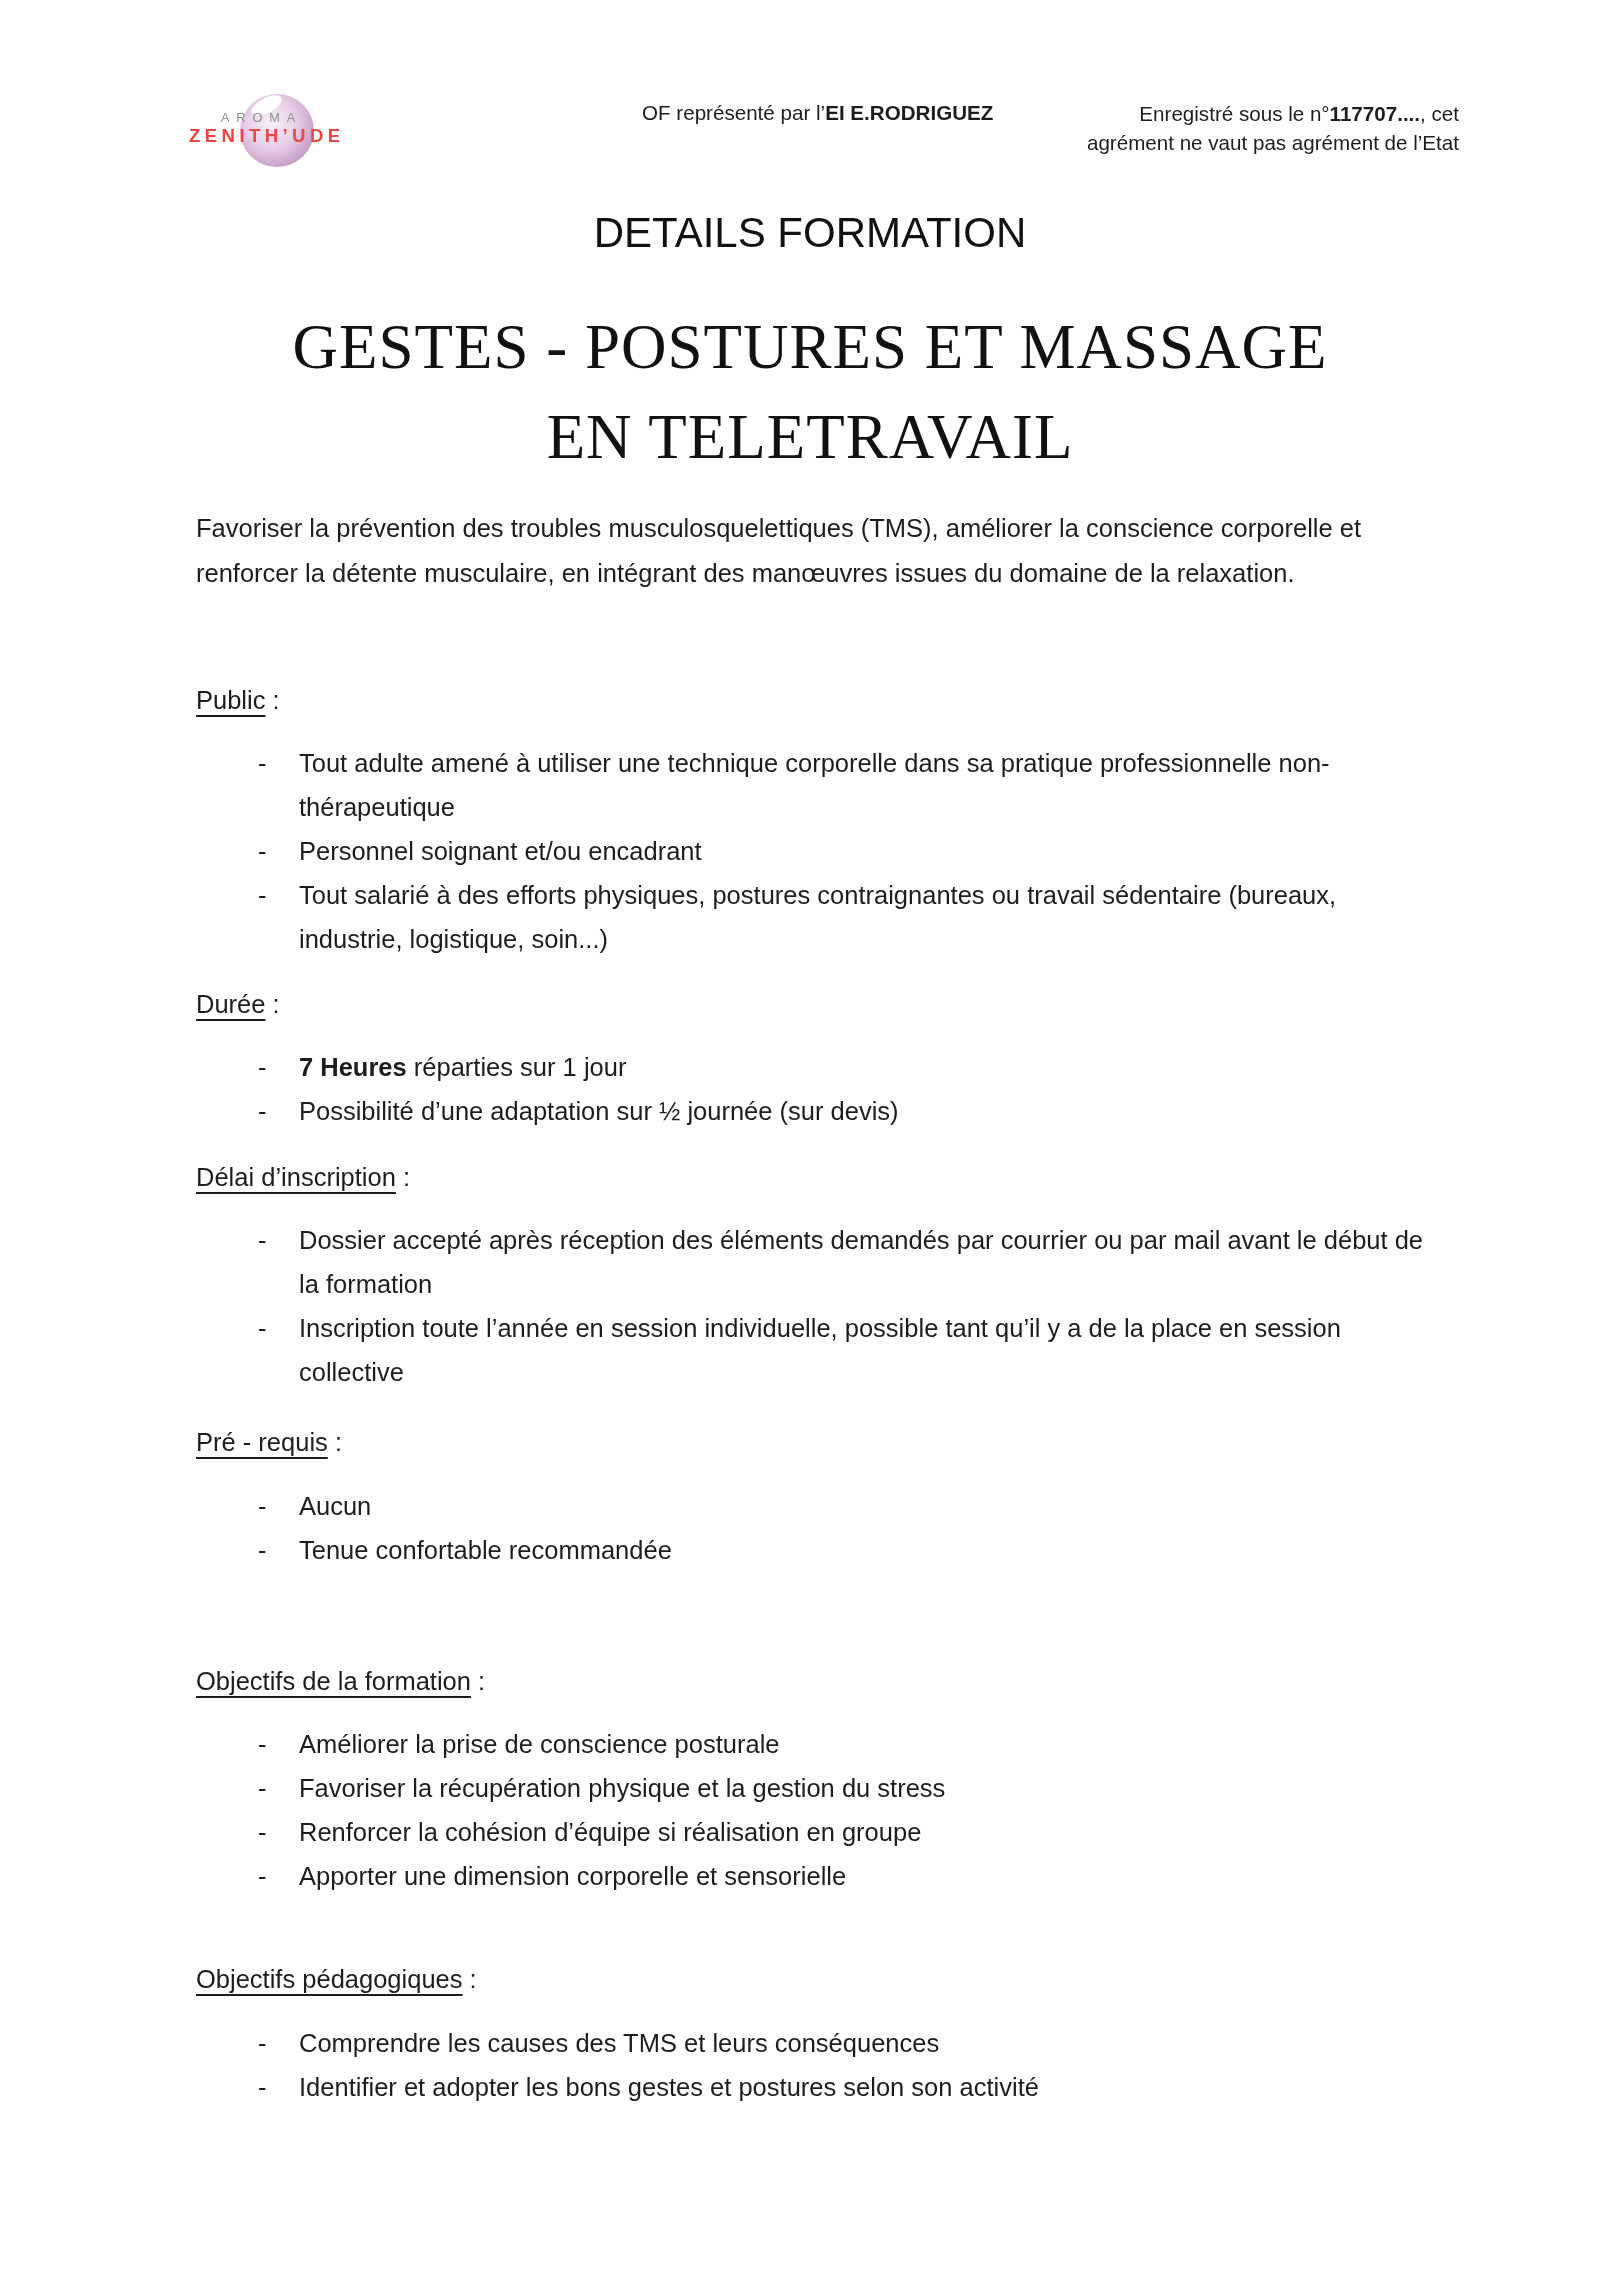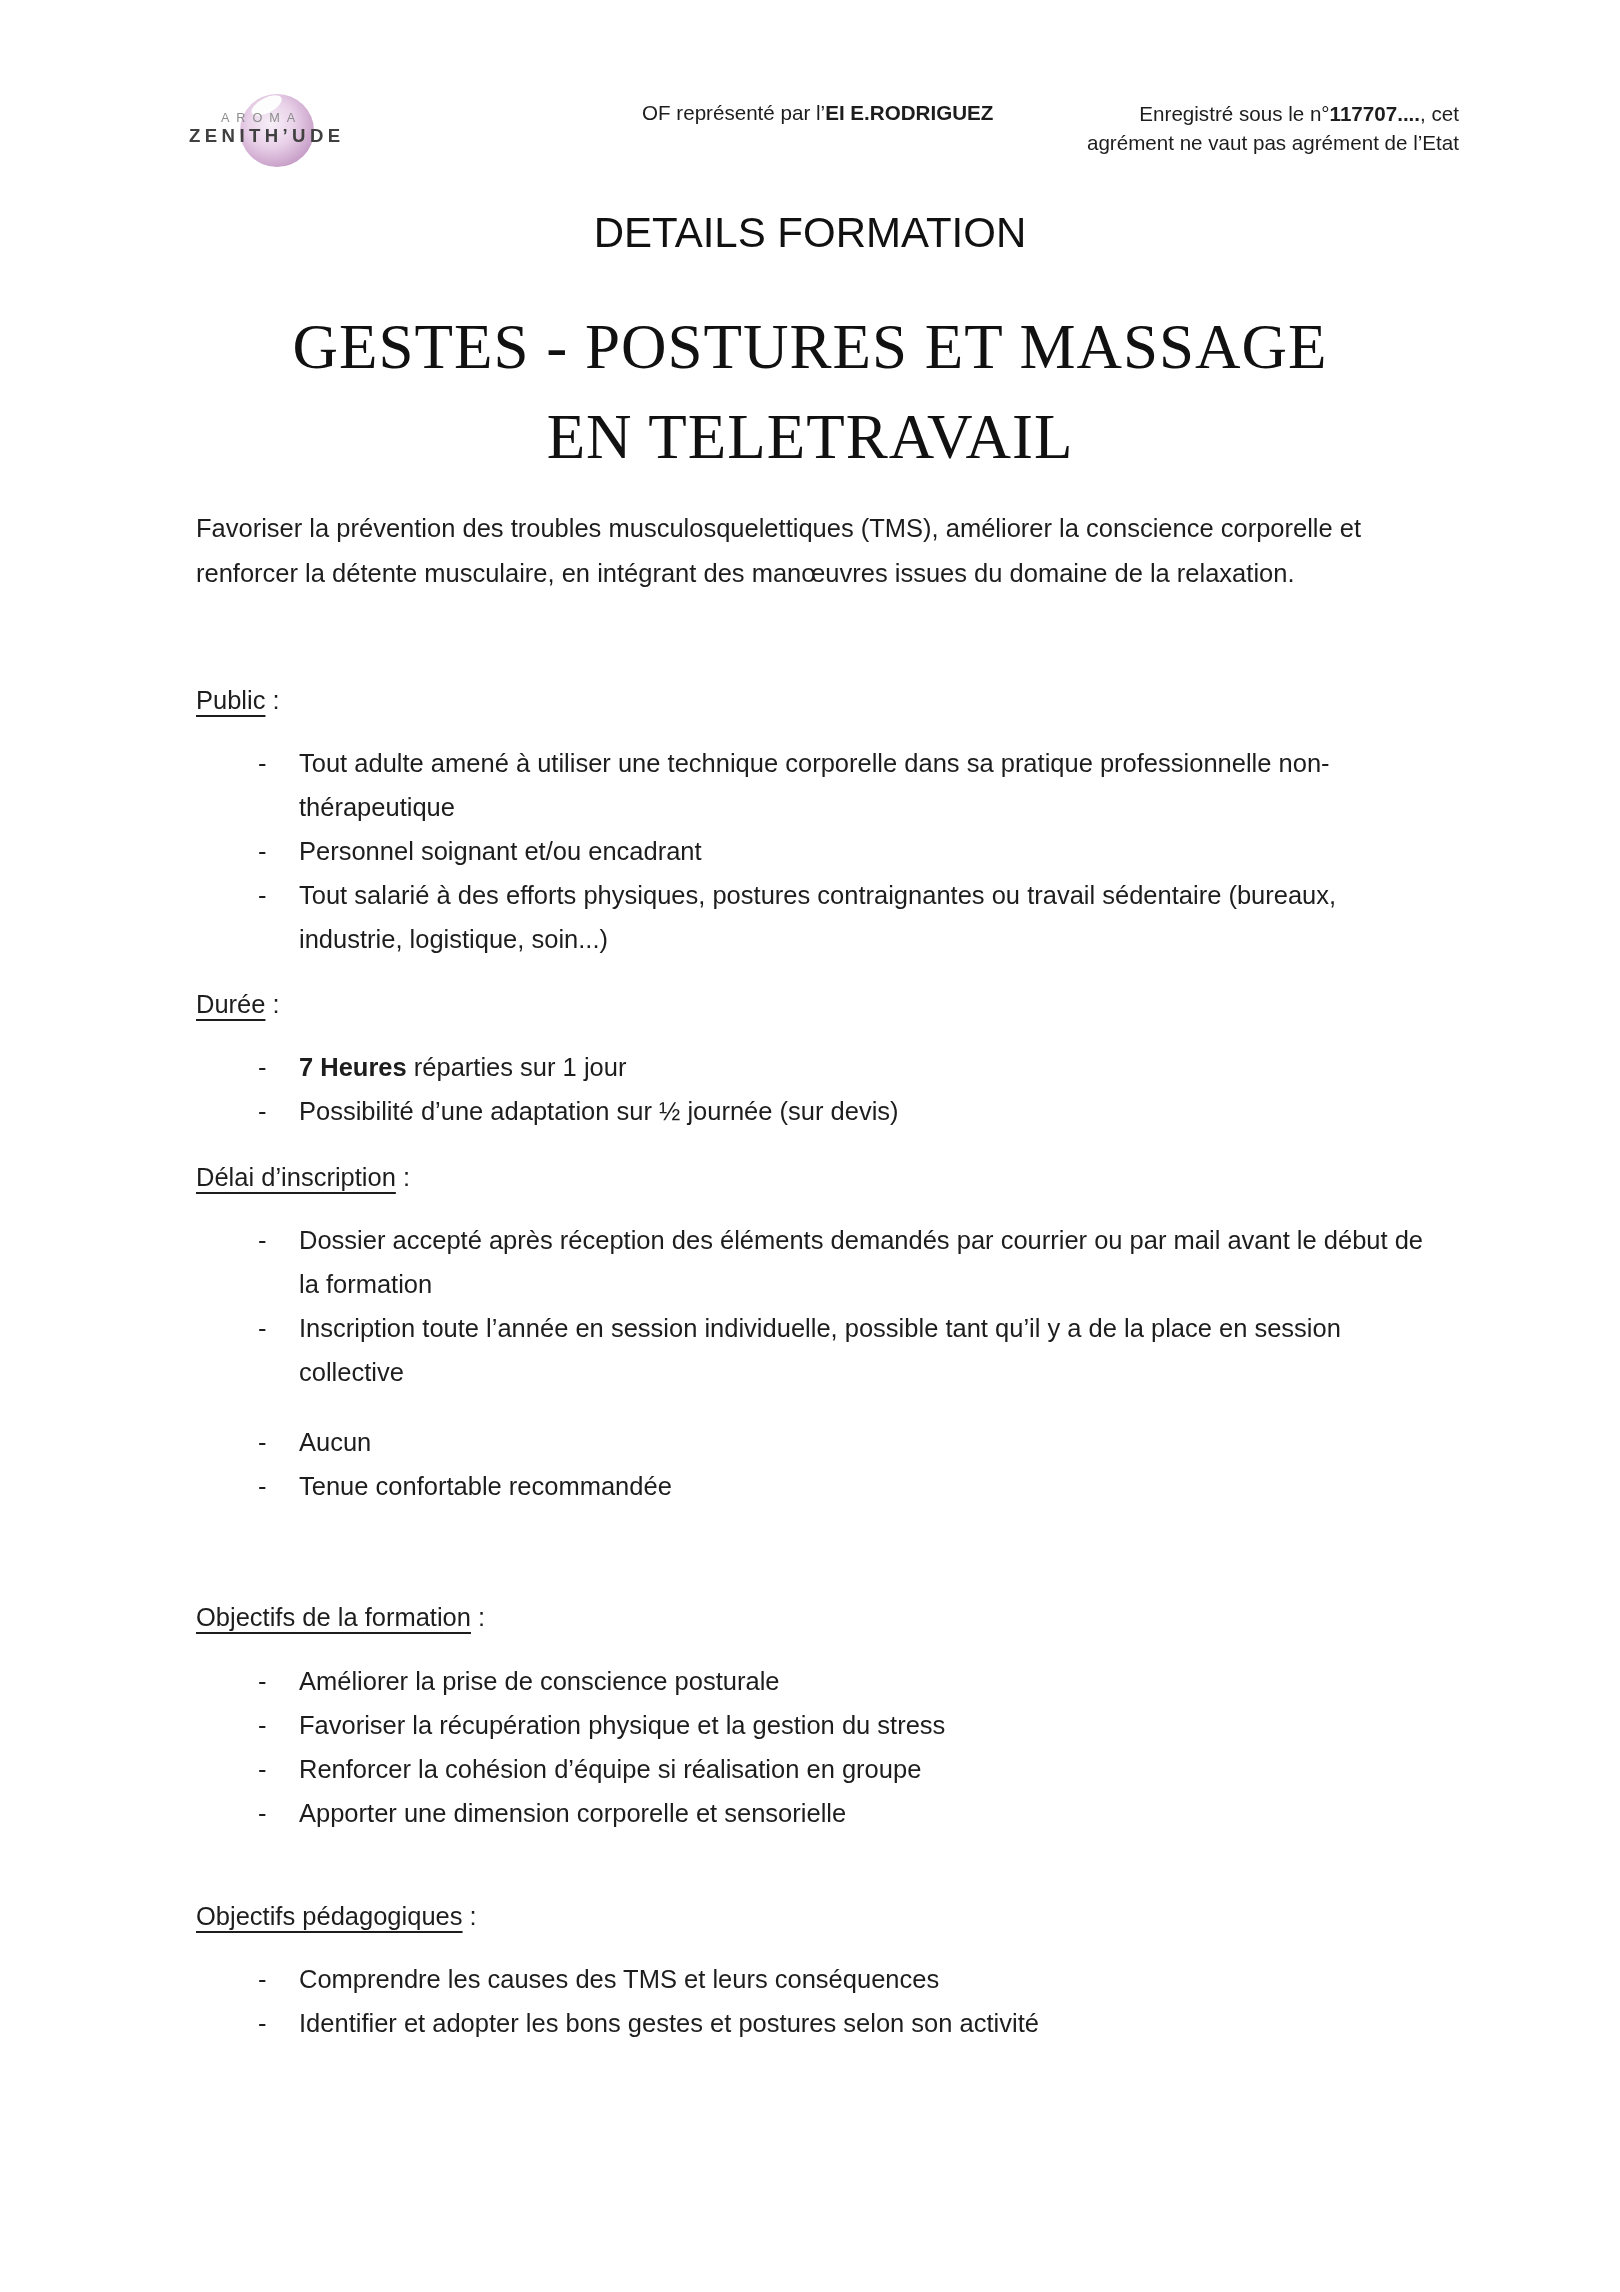--- a/index.html
+++ b/index.html
@@ -25,21 +25,21 @@
     content: ""; position: absolute; left: 9.8px; top: 3.9px;
     width: 33px; height: 14.7px; background: #ffffff;
     border-radius: 50%; transform: rotate(-28deg); opacity: .95;
   }
   .logo-aroma {
     position: absolute; left: 32px; top: 29px; z-index: 2;
     font-size: 12.7px; letter-spacing: 6.9px; color: #8d8d8d; white-space: nowrap;
   }
   .logo-zenith {
     position: absolute; left: 0; top: 43px; z-index: 2;
-    font-size: 18.6px; letter-spacing: 4.4px; color: #404040; font-weight: 600; white-space: nowrap;
+    font-size: 18.6px; letter-spacing: 4.4px; color: #ef4444; font-weight: 600; white-space: nowrap;
   }
   .hdr-center {
     position: absolute; left: 642px; top: 99px;
     font-size: 20.6px; line-height: 27.4px; white-space: nowrap;
   }
   .hdr-right {
     position: absolute; right: 161px; top: 99px; width: 510px;
     font-size: 20.6px; line-height: 29px; text-align: right;
   }
 
@@ -135,20 +135,21 @@
 
   <div class="section">
     <div class="sec-heading"><span class="sec-label">Délai d’inscription</span><span class="sec-colon"> :</span></div>
     <ul>
           <li><span class="dash">-</span><span>Dossier accepté après réception des éléments demandés par courrier ou par mail avant le début de la formation</span></li>
           <li><span class="dash">-</span><span>Inscription toute l’année en session individuelle, possible tant qu’il y a de la place en session collective</span></li>
         </ul>
   </div>
 
   <div class="section">
+    <div class="sec-heading"><span class="sec-label">Pré - requis</span><span class="sec-colon"> :</span></div>
     <ul>
           <li><span class="dash">-</span><span>Aucun</span></li>
           <li><span class="dash">-</span><span>Tenue confortable recommandée</span></li>
         </ul>
   </div>
 
   <div class="section">
     <div class="sec-heading"><span class="sec-label">Objectifs de la formation</span><span class="sec-colon"> :</span></div>
     <ul>
           <li><span class="dash">-</span><span>Améliorer la prise de conscience posturale</span></li>

